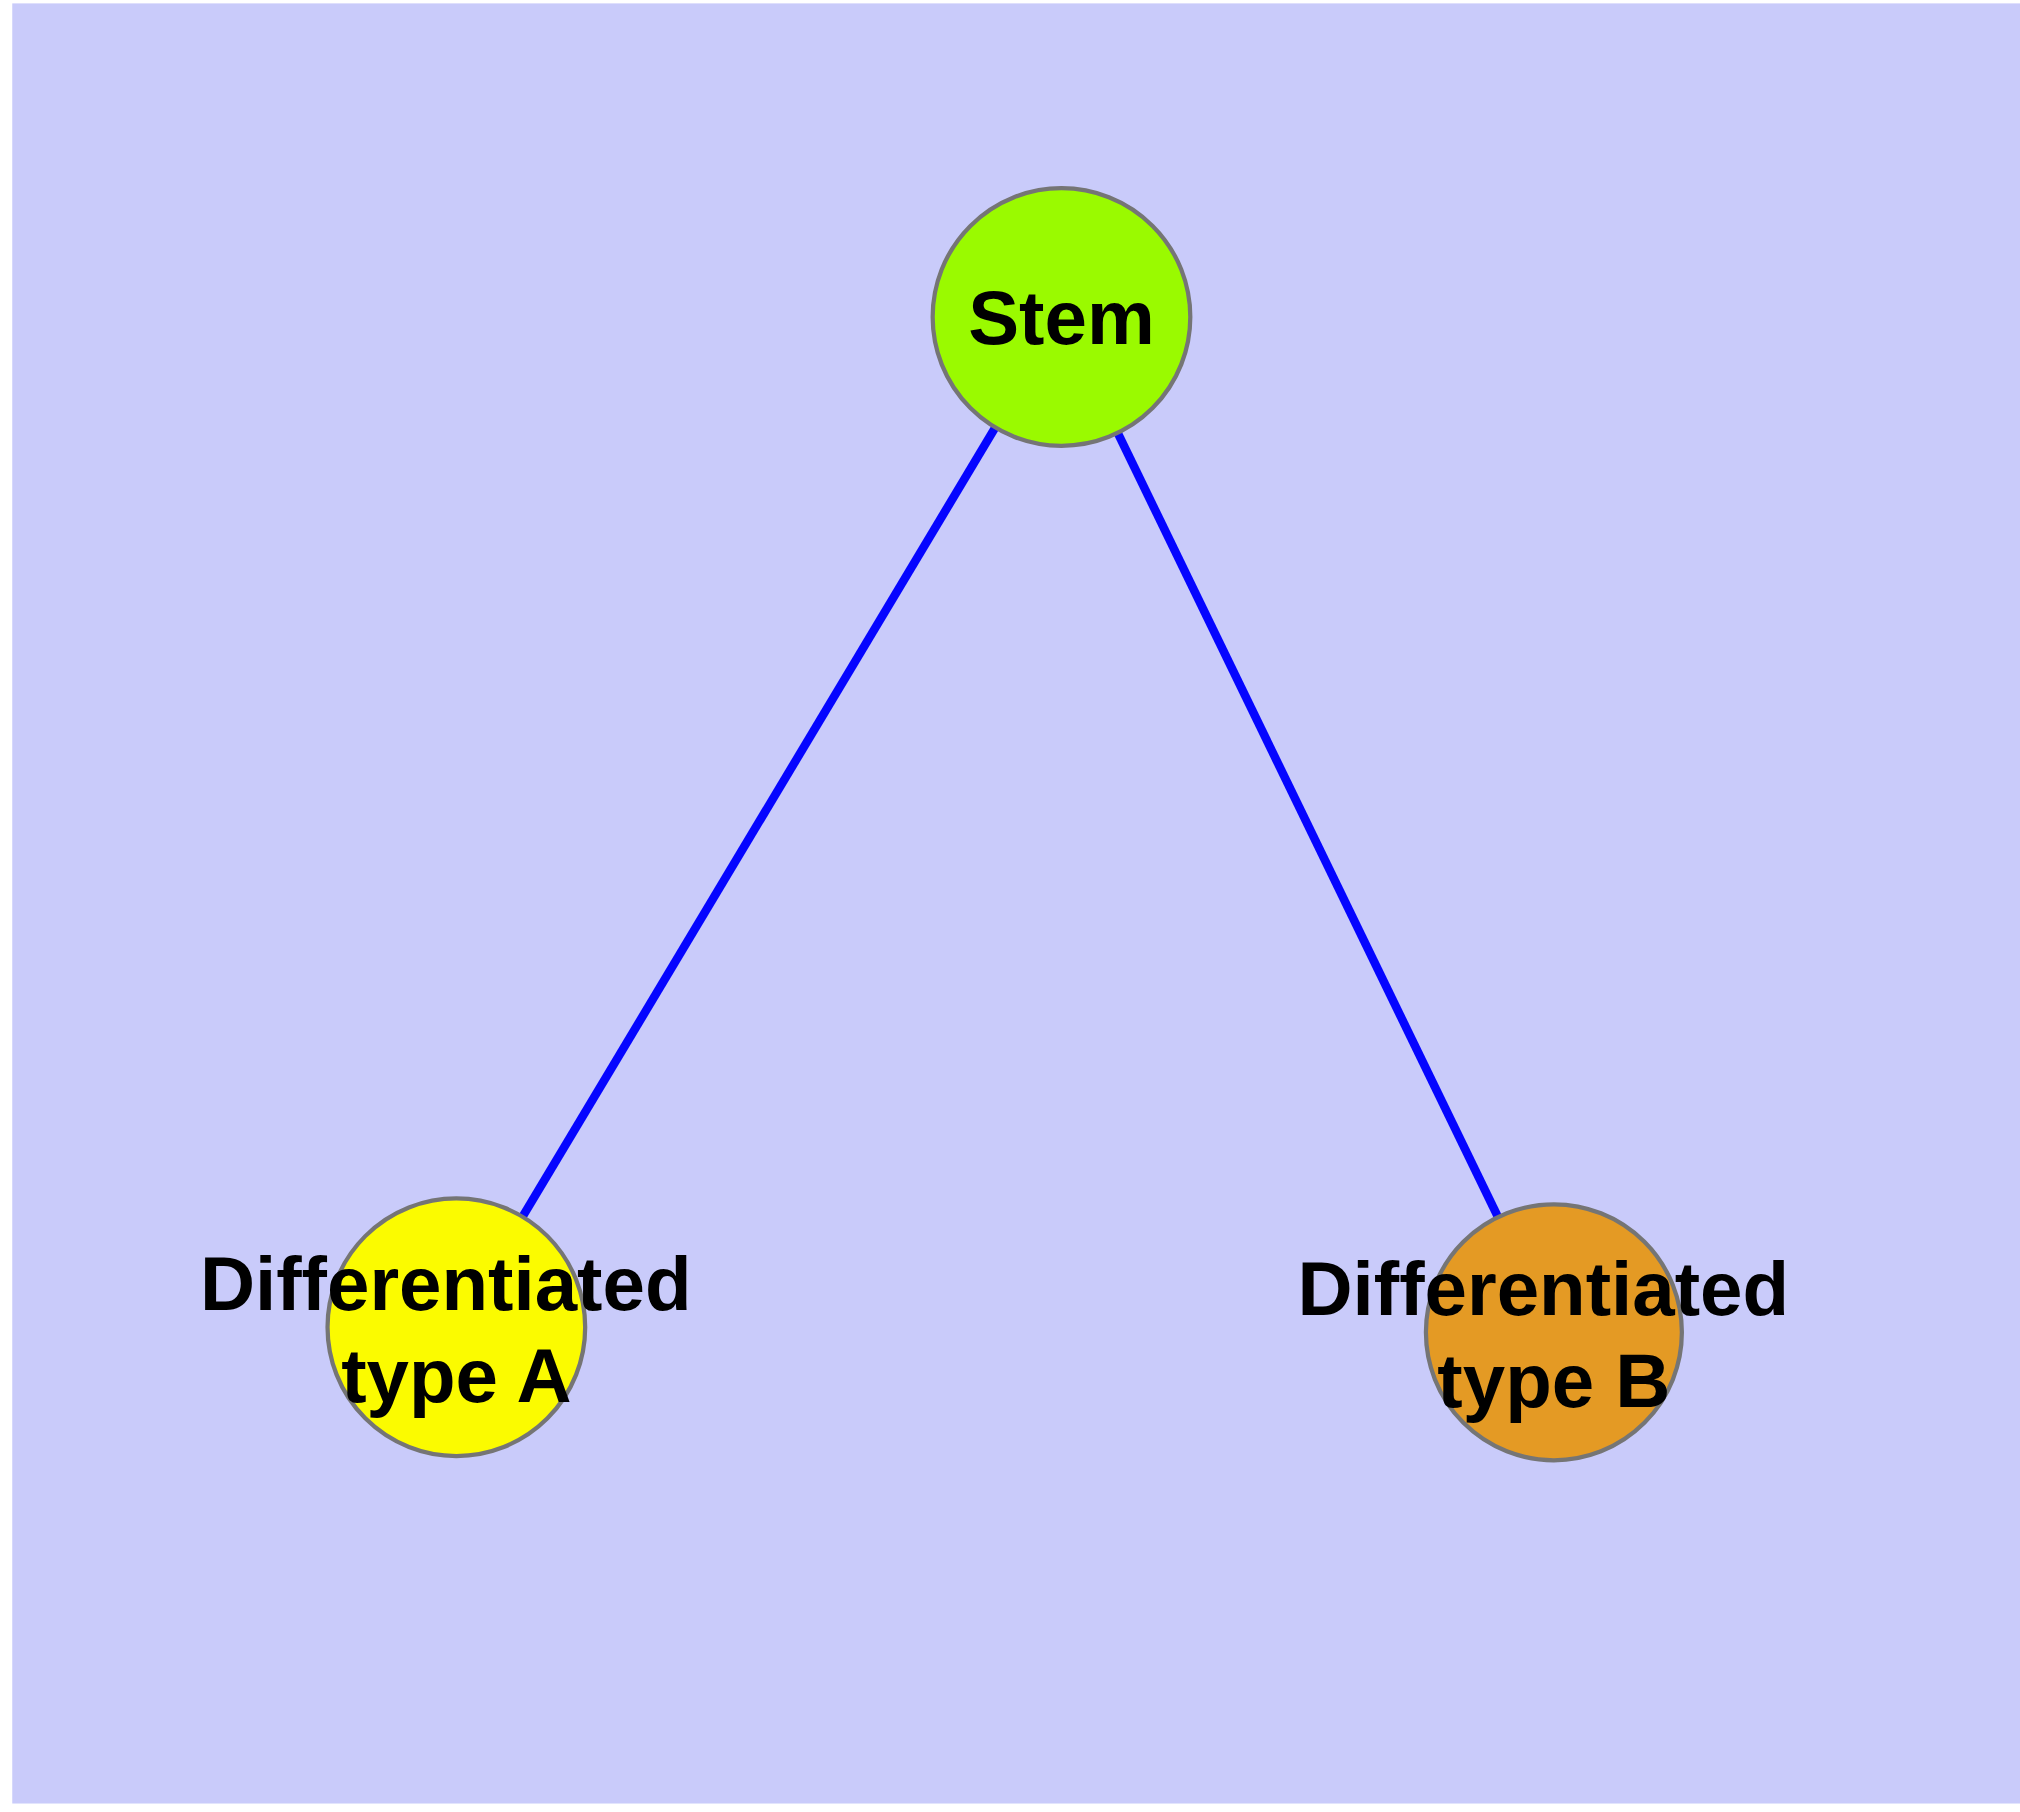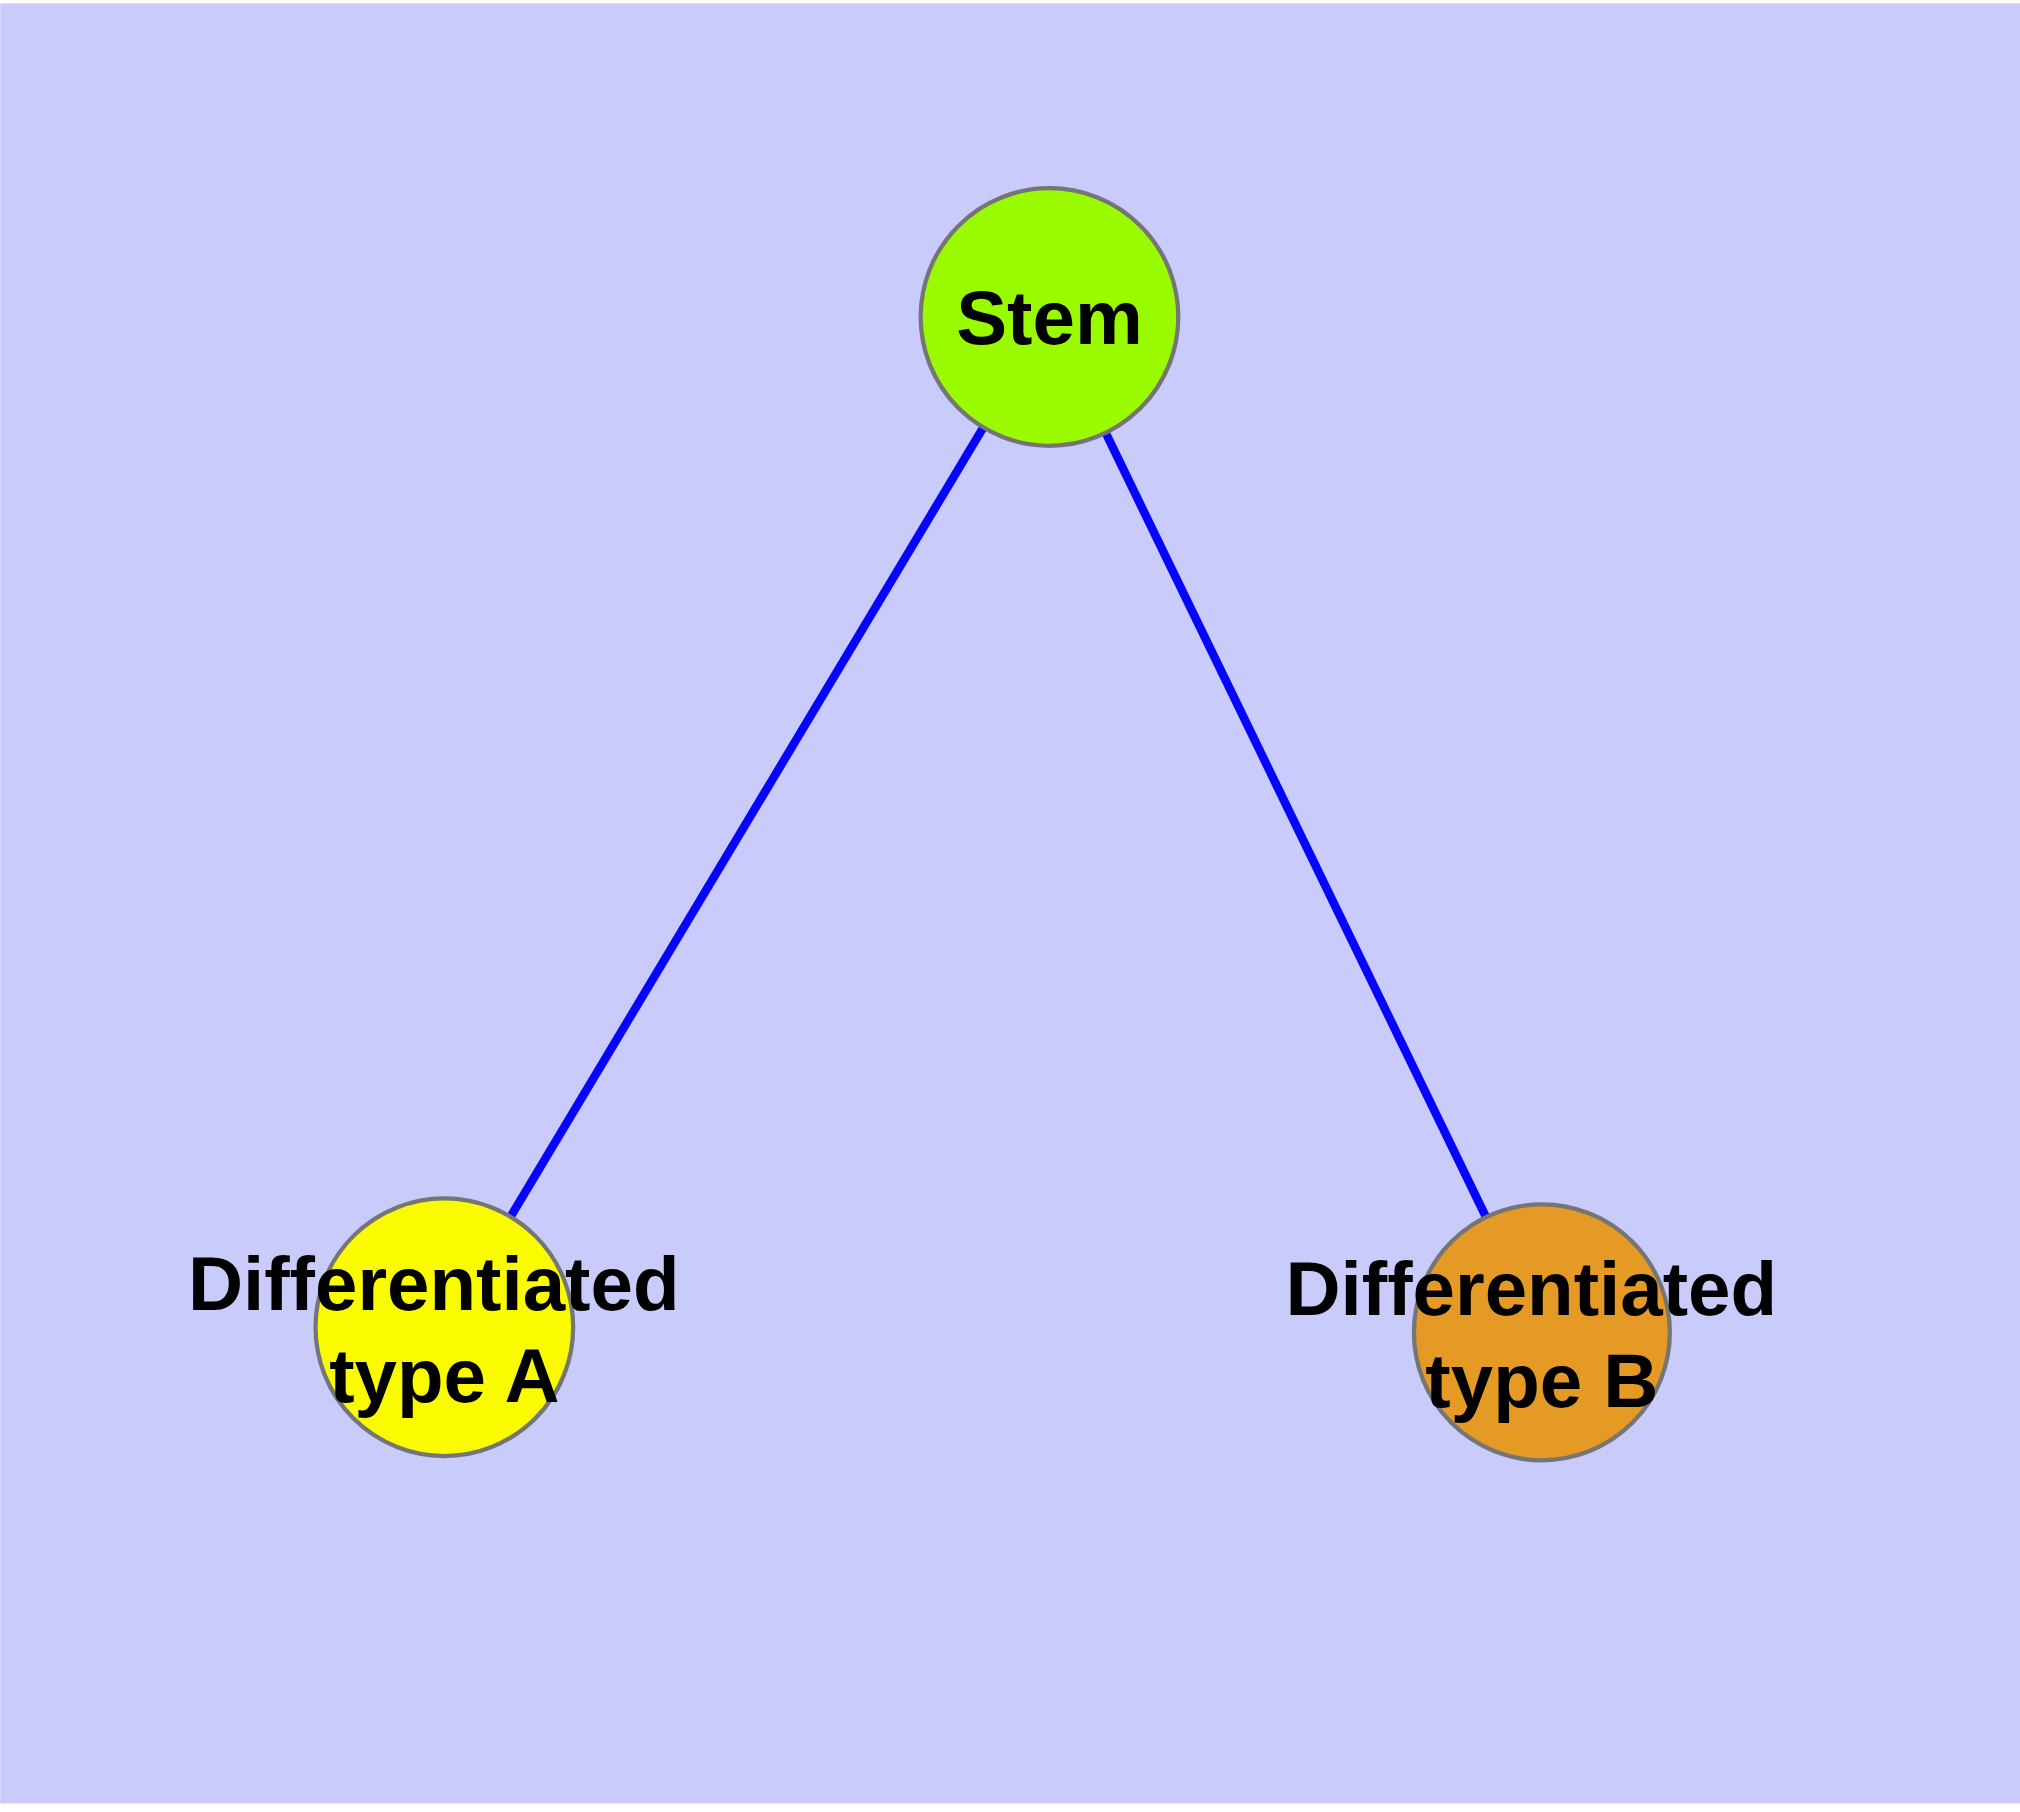--- a/index.html
+++ b/index.html
@@ -7,20 +7,21 @@
     padding: 0;
     background: #ffffff;
     width: 2021px;
     height: 1812px;
     overflow: hidden;
   }
   .figure {
     position: relative;
     width: 1981px;
     height: 1812px;
+    padding-left: 12px;
   }
   svg {
     display: block;
   }
   .node-label {
     font-family: "Liberation Sans", sans-serif;
     font-weight: bold;
     font-size: 90px;
     text-anchor: middle;
   }

